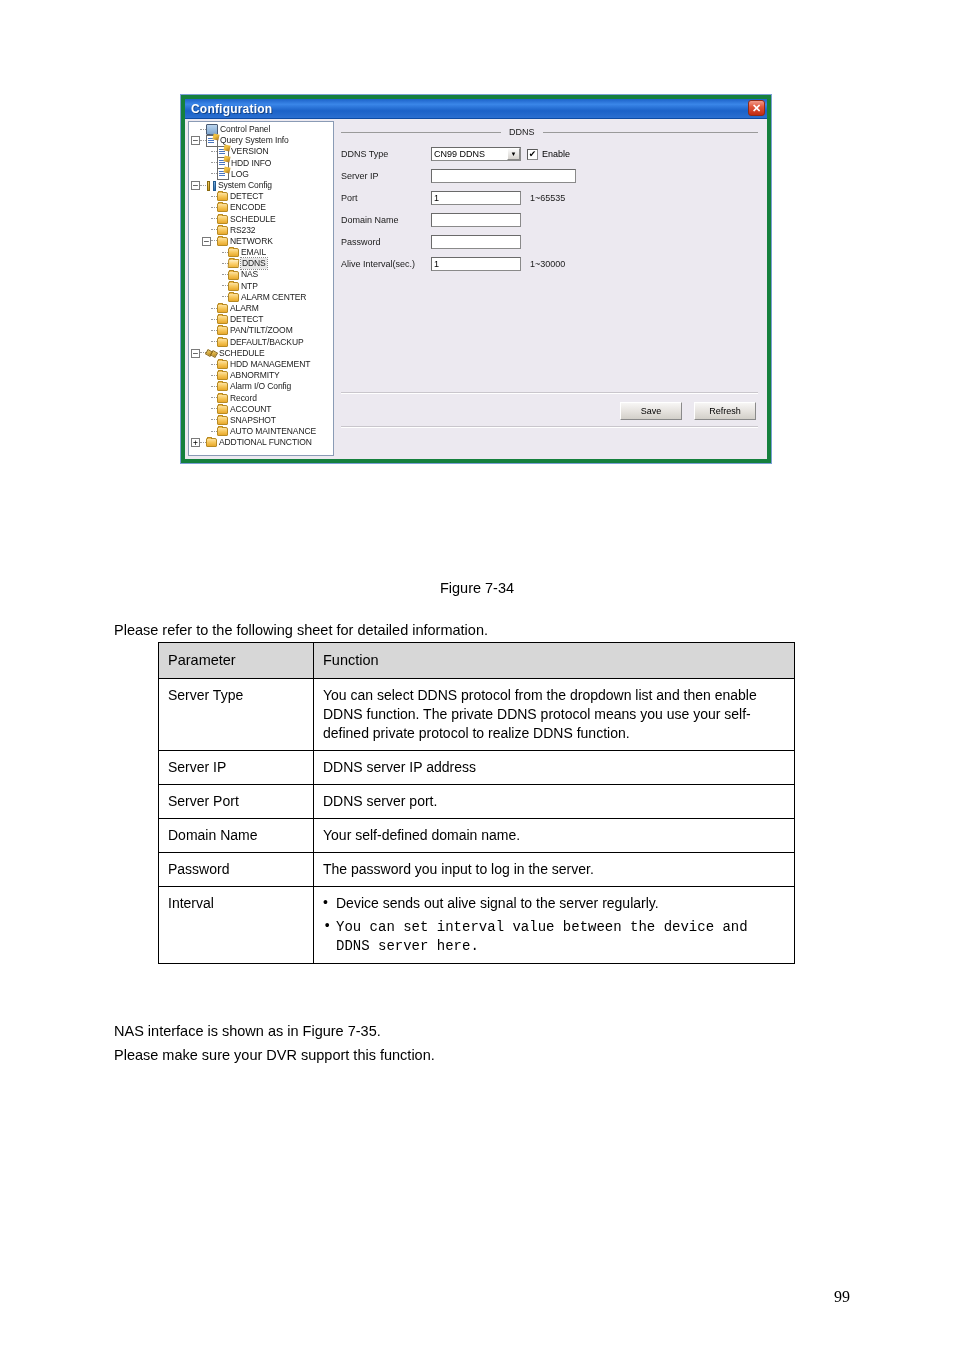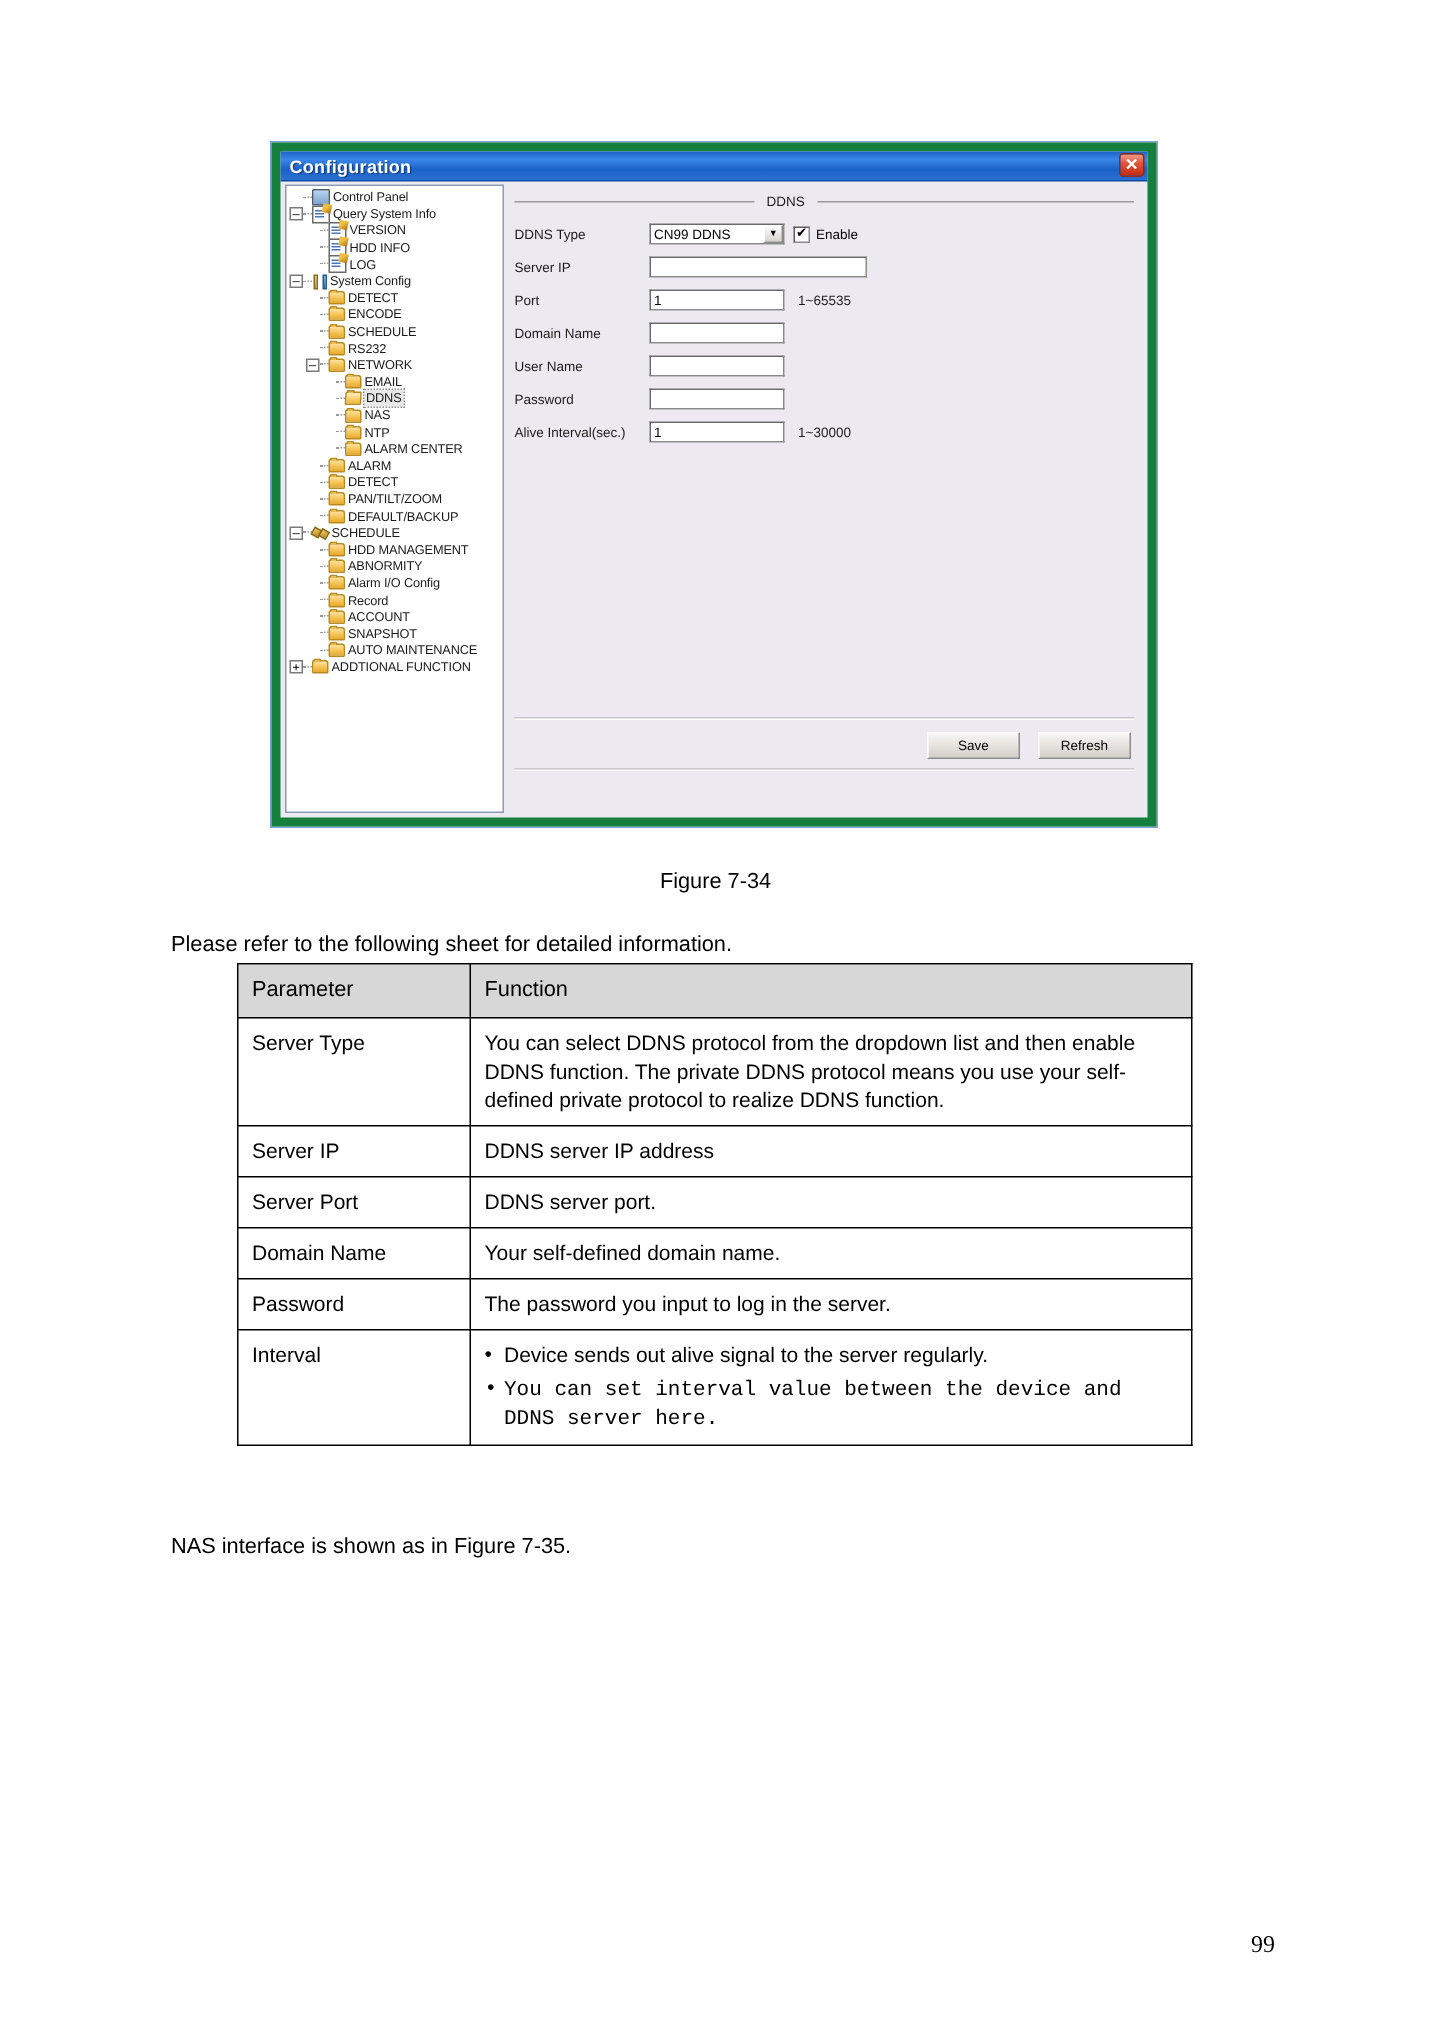--- a/index.html
+++ b/index.html
@@ -21,23 +21,23 @@
     position: absolute;
     inset: 0;
   }
 
   
   .dialog {
     position: absolute;
     left: 181px;
     top: 95px;
     width: 590px;
-    height: 456px;
+    height: 368px;
     background: #ece9f0;
-    border: 6px solid #15803d;
+    border: 4px solid #15803d;
     box-sizing: border-box;
     box-shadow: 0 0 0 1px #7b9fd6;
   }
   .titlebar {
     height: 19px;
     background: linear-gradient(to bottom, #1d63c9 0%, #3a86e8 28%, #1b62c8 62%, #2a6fd1 100%);
     display: flex;
     align-items: center;
     position: relative;
     border-bottom: 1px solid #0d4ba3;
@@ -729,24 +729,20 @@
                 <span class="flabel">Server IP</span>
                 <input type="text" class="finput w-wide" style="">
               </div>
               <div class="frow">
                 <span class="flabel">Port</span>
                 <input type="text" class="finput w-normal" value="1" style="">
                 <span class="fhint">1~65535</span>
               </div>
               <div class="frow">
                 <span class="flabel">Domain Name</span>
-                <input type="text" class="finput w-normal" style="">
-              </div>
-              <div class="frow">
-                <span class="flabel">User Name</span>
                 <input type="text" class="finput w-normal" style="">
               </div>
               <div class="frow">
                 <span class="flabel">Password</span>
                 <input type="text" class="finput w-normal" style="">
               </div>
               <div class="frow">
                 <span class="flabel">Alive Interval(sec.)</span>
                 <input type="text" class="finput w-normal" value="1" style="">
                 <span class="fhint">1~30000</span>
@@ -805,17 +801,18 @@
               <li>Device sends out alive signal to the server regularly.</li>
               <li>You can set interval value between the device and DDNS server here.</li>
             </ul>
           </td>
         </tr>
       </tbody>
   </table>
 
   <div class="body-text" id="outro-block">
       <div>NAS interface is shown as in Figure 7-35.</div>
+      <div>Please make sure your DVR support this function.</div>
     </div>
 
   <div class="page-number">99</div>
 
 </div>
 
 </body></html>

